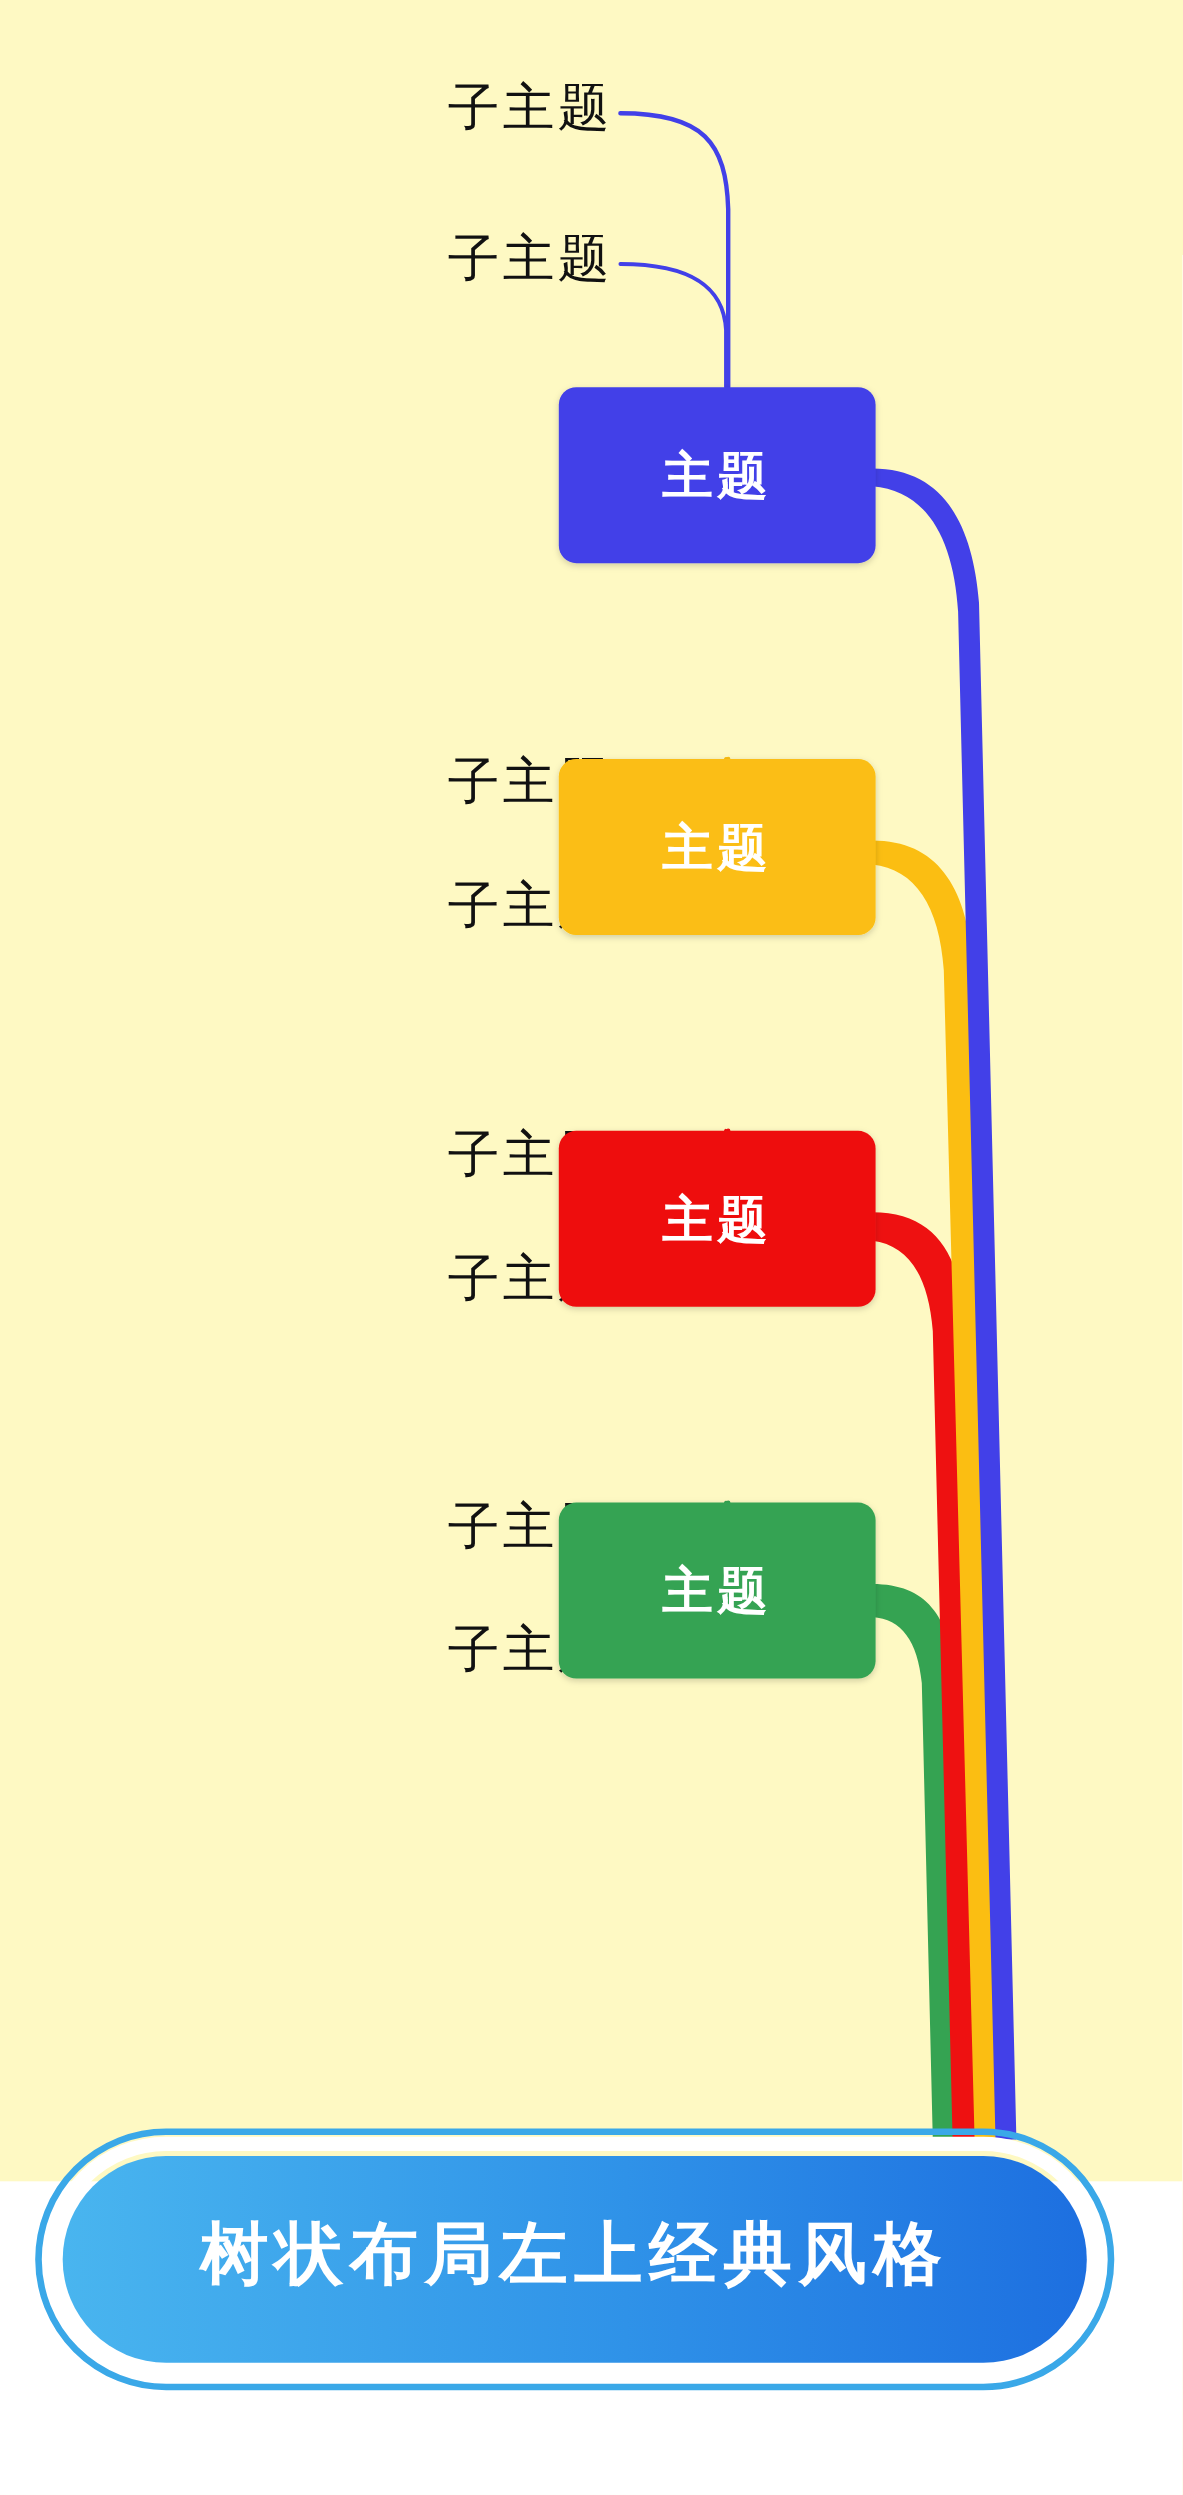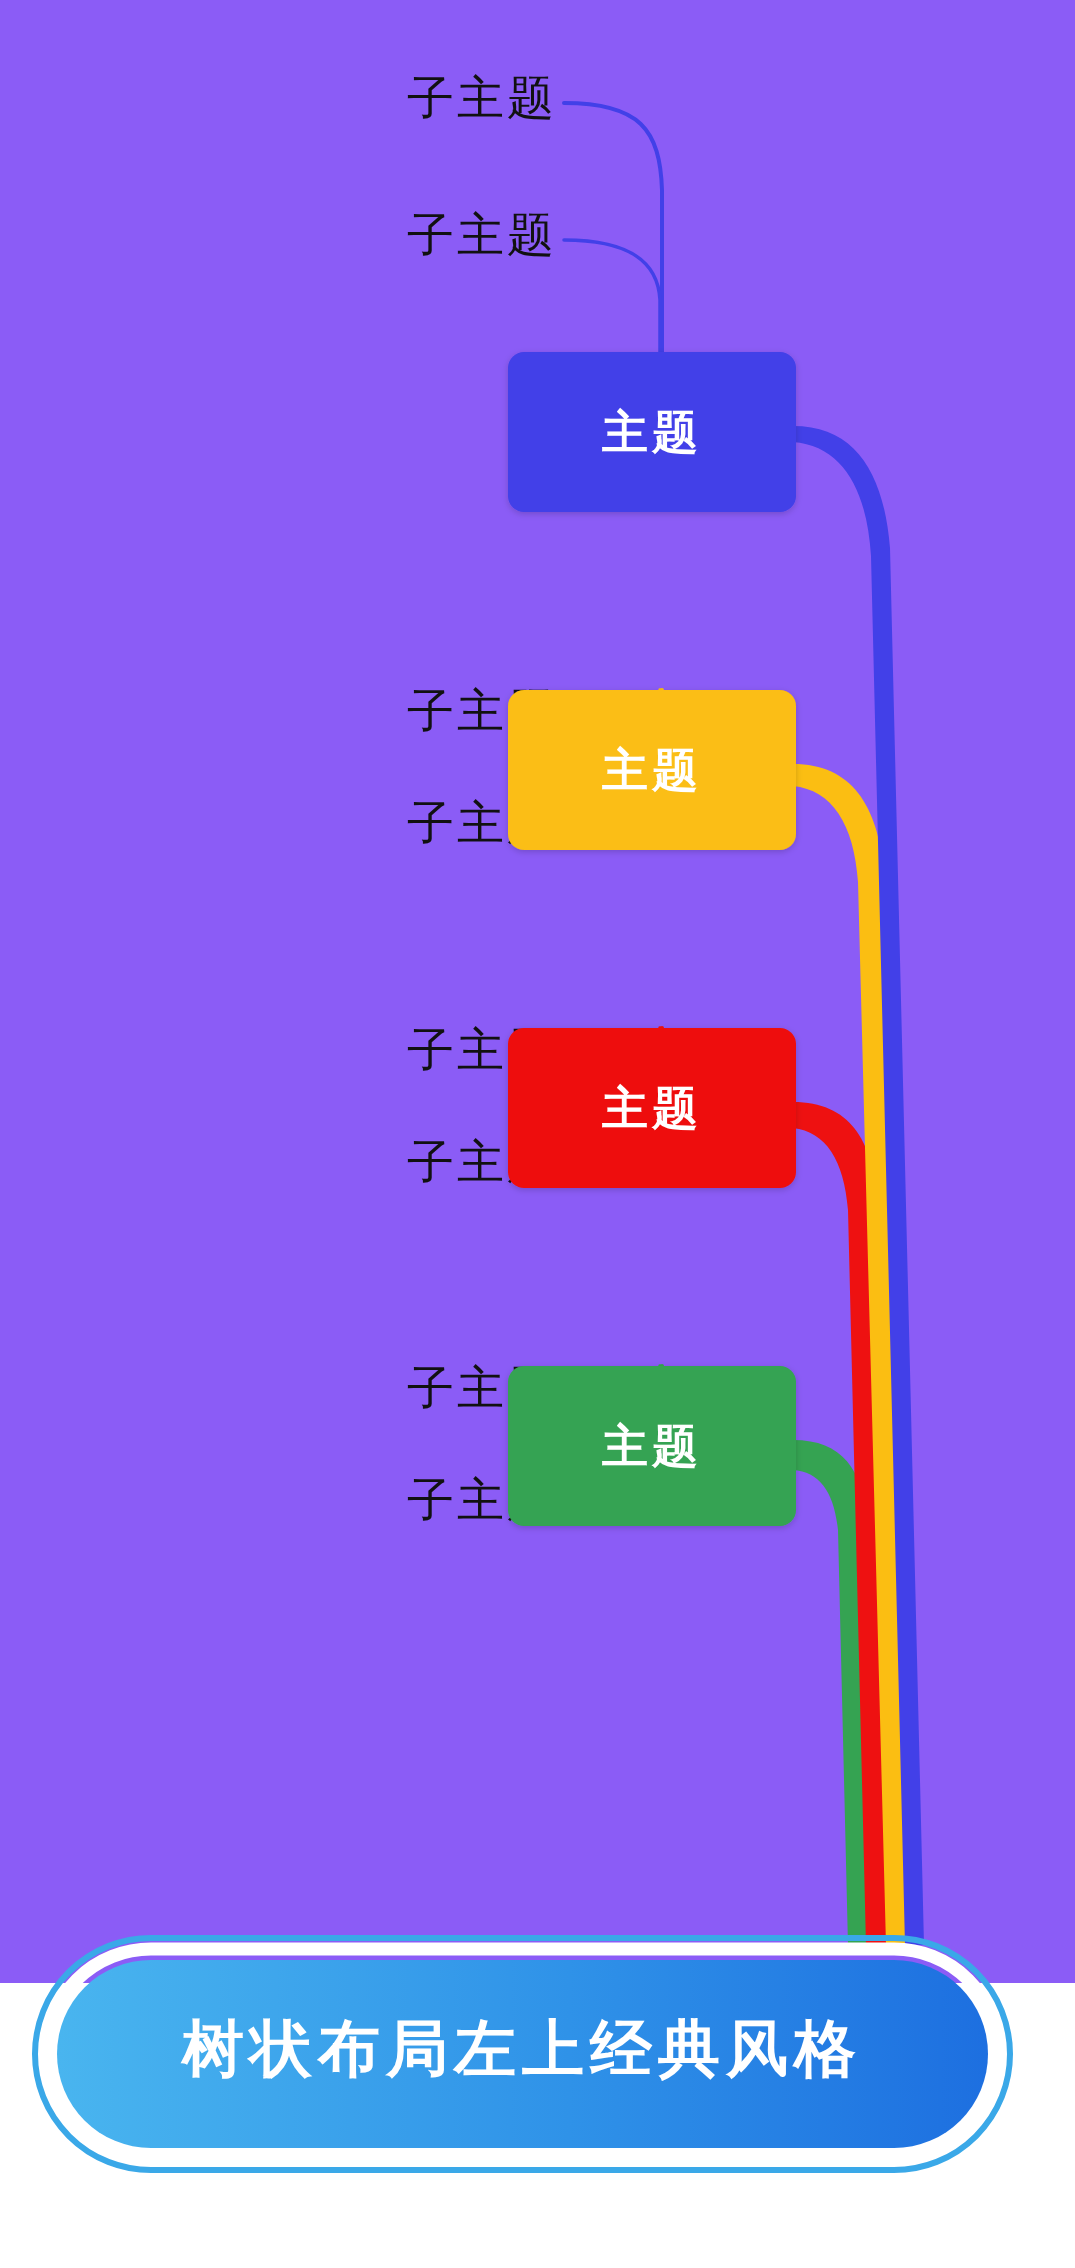--- a/index.html
+++ b/index.html
@@ -1,18 +1,18 @@
 <!DOCTYPE html>
 <html><head>
 <meta charset="utf-8">
 <style>
   html,body{margin:0;padding:0;background:#ffffff;}
   body{width:1075px;height:2268px;overflow:hidden;
        font-family:"Liberation Sans","DejaVu Sans",sans-serif;}
-  #stage{position:relative;width:1075px;height:1983px;background:#8b5cf6;}
+  #stage{position:relative;width:1075px;height:1983px;background:#fef9c3;}
   #map{position:absolute;left:0;top:0;width:1075px;height:2268px;}
   .subtopic-text{
     font-family:"Liberation Serif","DejaVu Serif",serif;
     font-size:47px;
     fill:#111111;
     text-anchor:end;
     dominant-baseline:middle;
     letter-spacing:3px;
   }
   .topic-text{

